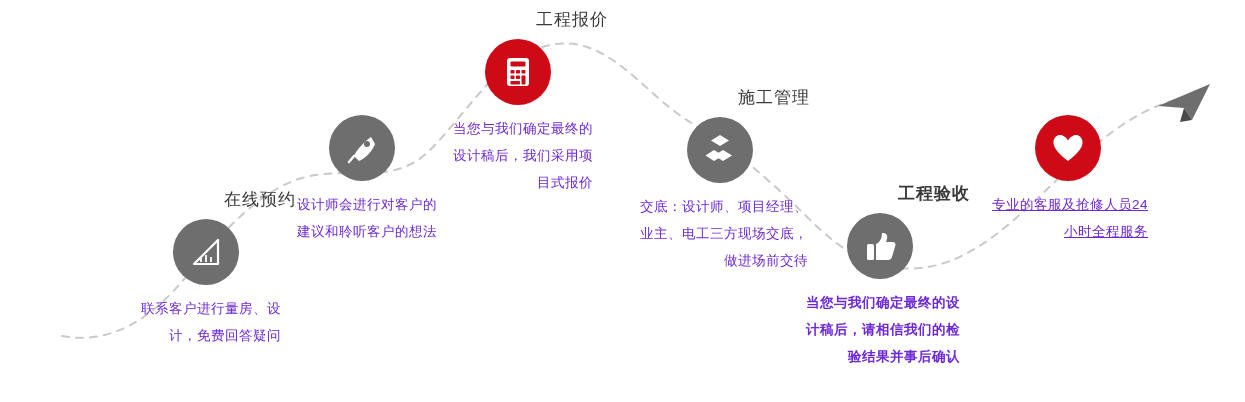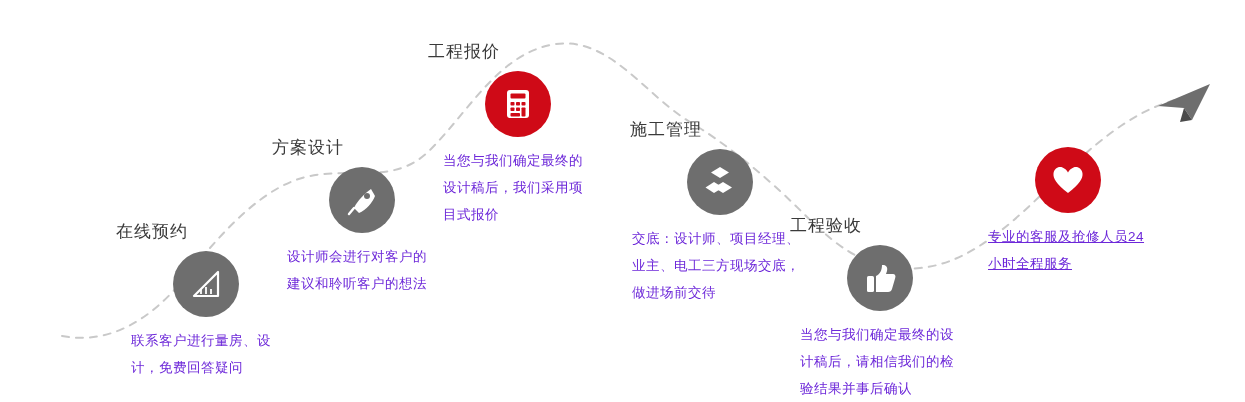--- a/index.html
+++ b/index.html
@@ -21,22 +21,21 @@
     position: absolute;
     left: 0;
     top: 0;
     width: 1245px;
     height: 402px;
     pointer-events: none;
   }
   .step {
     position: absolute;
     width: 180px;
-    text-align: left;
-    margin-top: 32px;
+    text-align: right;
   }
   .step-title {
     font-size: 17px;
     color: #3a3a3a;
     line-height: 20px;
     letter-spacing: 1px;
     white-space: nowrap;
   }
   .icon-badge {
     width: 66px;
@@ -61,21 +60,21 @@
     font-size: 13.5px;
     color: #6d28d9;
     line-height: 27px;
     letter-spacing: 0.5px;
   }
   
   #step-0 { left: 116px; top: 190px; }
   #step-1 { left: 272px; top: 106px; }
   #step-2 { left: 428px; top: 10px; }
   #step-3 { left: 630px; top: 88px; }
-  #step-4 { left: 790px; top: 184px; }
+  #step-4 { left: 790px; top: 184px; font-weight: bold; }
   #step-5 { left: 978px; top: 106px; }
 
   #step-0 .step-desc { width: 150px; margin: 0 auto; }
   #step-1 .step-desc { width: 150px; margin: 0 auto; }
   #step-2 .step-desc { width: 150px; margin: 0 auto; }
   #step-3 .step-desc { width: 176px; margin: 0 auto; }
   #step-4 .step-desc { width: 160px; margin: 0 auto; }
   #step-5 .step-desc { width: 160px; margin: 0 auto; text-decoration: underline; }
 </style>
 </head>
@@ -107,21 +106,20 @@
         <polygon points="5,29 29,5 29,29" fill="none" stroke="#ffffff" stroke-width="2.2" stroke-linejoin="round"></polygon>
         <line x1="12" y1="27" x2="12" y2="22" stroke="#ffffff" stroke-width="1.8"></line>
         <line x1="17" y1="27" x2="17" y2="20" stroke="#ffffff" stroke-width="1.8"></line>
         <line x1="22" y1="27" x2="22" y2="22" stroke="#ffffff" stroke-width="1.8"></line>
       </svg>
     </div>
     <div class="step-desc">联系客户进行量房、设计，免费回答疑问</div>
   </div>
 
   <div class="step" id="step-1">
-    <div class="step-title">方案设计</div>
     <div class="icon-badge gray">
       <svg width="34" height="34" viewBox="0 0 34 34">
         <path d="M26 6 C20 10, 12 18, 9 25 L14 30 C21 27, 28 19, 30 13 Z" fill="#ffffff"></path>
         <circle cx="22" cy="13" r="3" fill="#6e6e6e"></circle>
         <line x1="9" y1="25" x2="4" y2="31" stroke="#ffffff" stroke-width="2.4" stroke-linecap="round"></line>
       </svg>
     </div>
     <div class="step-desc">设计师会进行对客户的建议和聆听客户的想法</div>
   </div>
 

